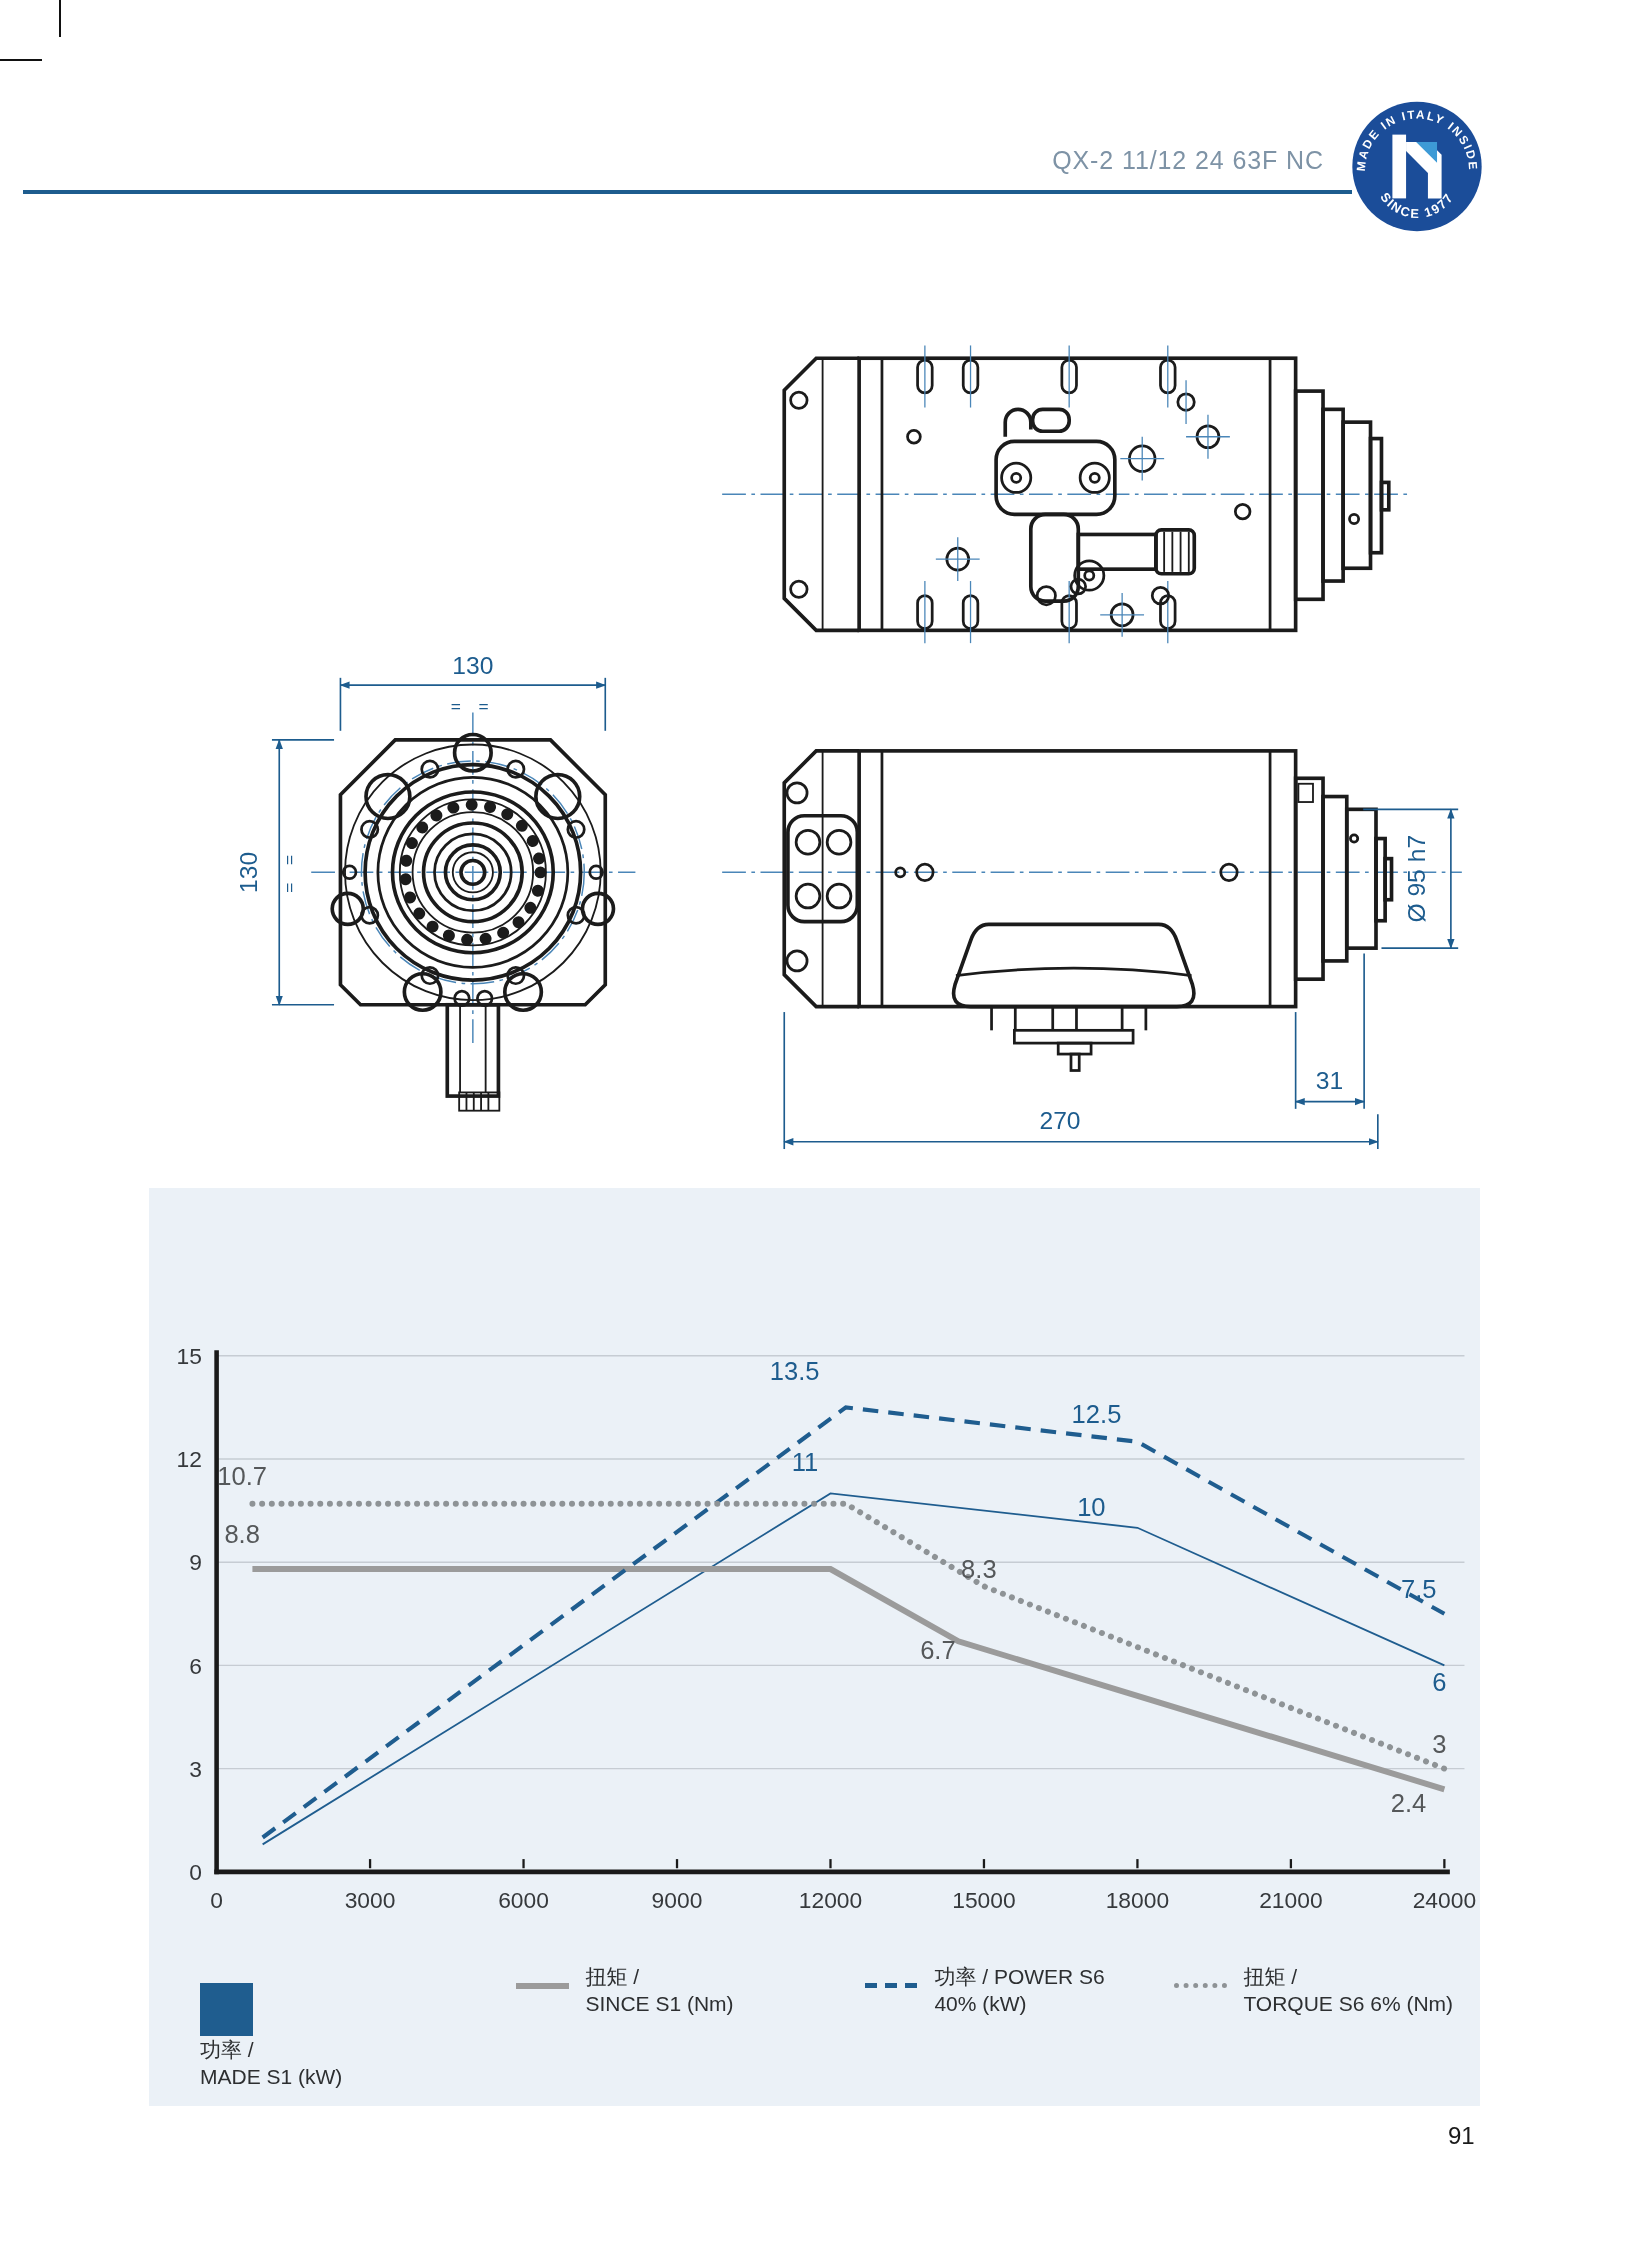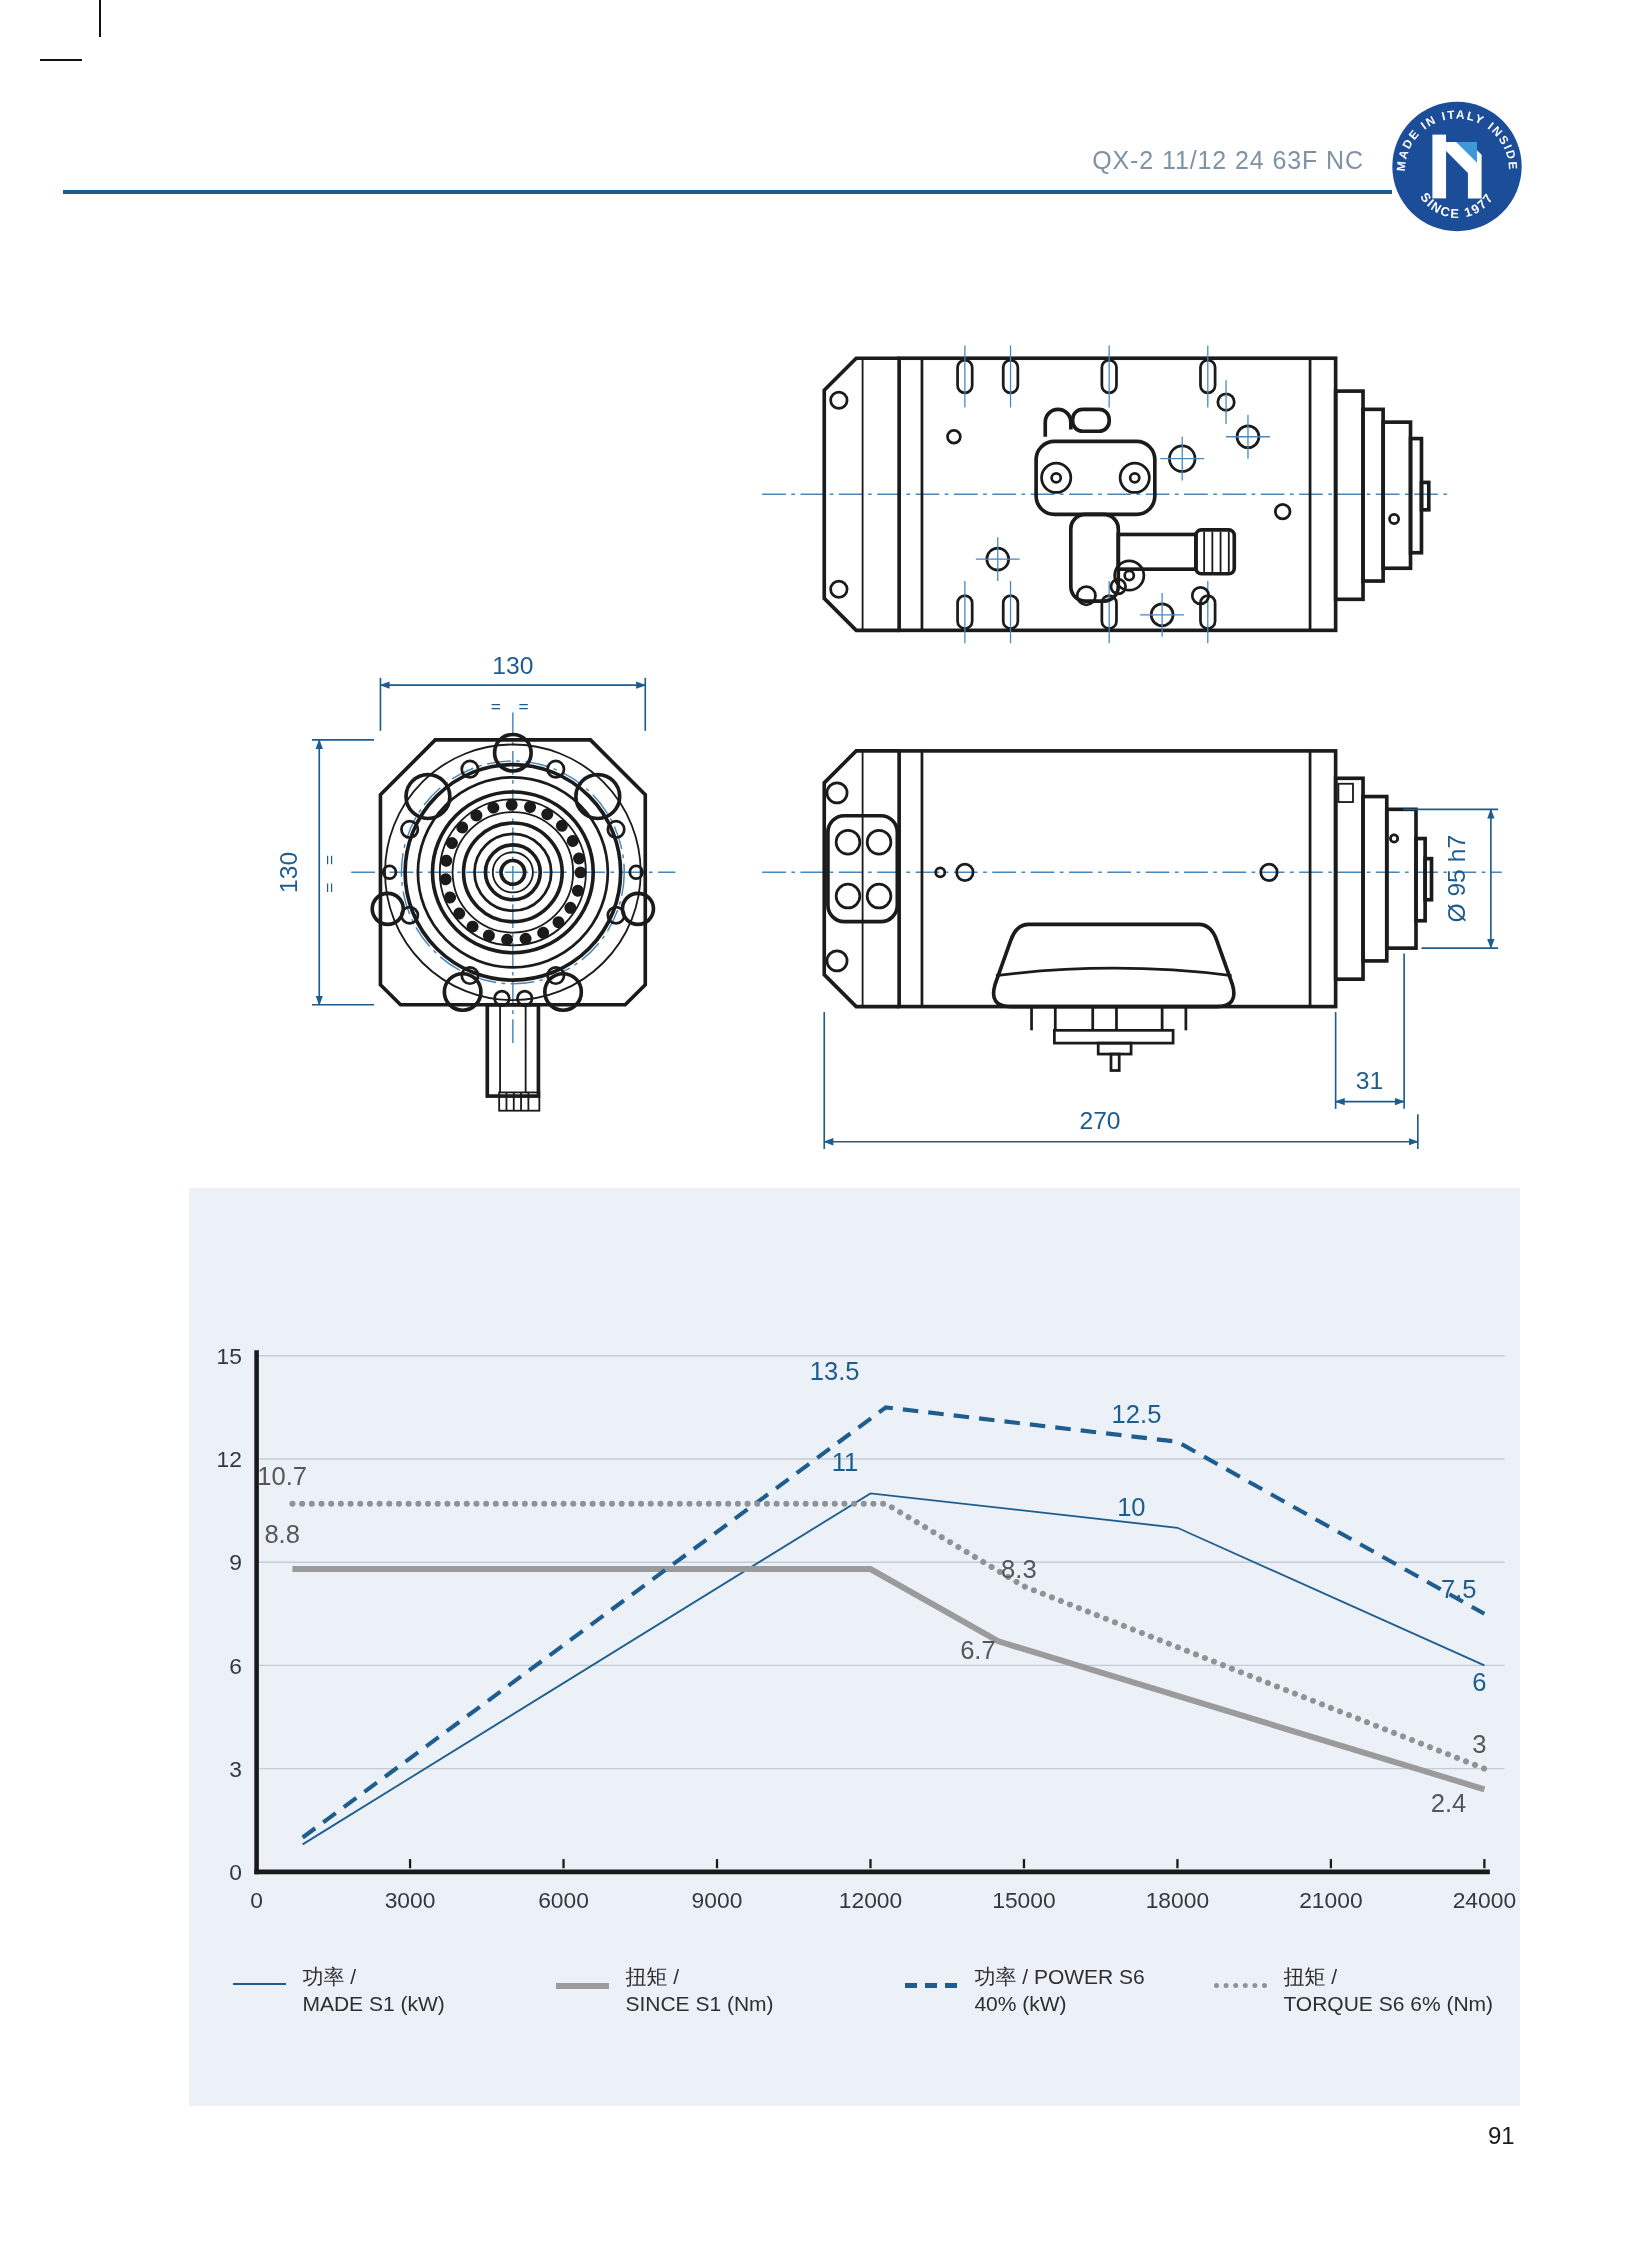--- a/index.html
+++ b/index.html
@@ -1,17 +1,17 @@
 <!DOCTYPE html>
 <html style="font-size:14.6px"><head>
 <meta charset="utf-8">
 <style>
   html,body{margin:0;padding:0;background:#ffffff;}
   .page{position:relative;width:1488px;height:2257px;background:#fff;overflow:hidden;
-        font-family:"Liberation Sans",sans-serif;margin-left:40px;}
+        font-family:"Liberation Sans",sans-serif;}
   .cropmark{position:absolute;background:#111;}
   .model-title{position:absolute;top:146px;left:959px;width:365px;text-align:right;
        font-size:25px;letter-spacing:0.9px;color:#7e93a6;}
   .header-rule{position:absolute;top:190px;left:23px;width:1329px;height:3.7px;background:#1d5c8e;}
   .badge{position:absolute;top:100px;left:1352px;}
   .drawings-svg{position:absolute;top:329px;left:183px;}
   .perf-panel{position:absolute;top:1188px;left:149px;width:1331px;height:918px;background:#ebf1f7;}
   .perf-header{position:absolute;top:0;left:0;width:100%;height:66px;background:#1e9ed9;}
   .perf-title{position:absolute;top:7.3px;left:33px;font-size:25px;font-weight:bold;color:#ffffff;letter-spacing:0.5px;}
   .perf-subtitle{position:absolute;top:35px;left:33px;font-size:22px;color:#9ed9f2;}
@@ -363,21 +363,21 @@
         <text x="1037.2" y="184.45" text-anchor="middle" class="annot blue">12.5</text>
         <text x="1031.6" y="286.15000000000003" text-anchor="middle" class="annot blue">10</text>
         <text x="908.4" y="353.95" text-anchor="middle" class="annot gray">8.3</text>
         <text x="863.6" y="442.4666666666667" text-anchor="middle" class="annot gray">6.7</text>
         <text x="1390" y="376.55" text-anchor="middle" class="annot blue">7.5</text>
         <text x="1412.4" y="478.25" text-anchor="middle" class="annot blue">6</text>
         <text x="1412.4" y="546.05" text-anchor="middle" class="annot gray">3</text>
         <text x="1378.8" y="610.0833333333334" text-anchor="middle" class="annot gray">2.4</text>
       </svg>
 
-    <div class="legend-item" style="left:44px;top:775px;">
+    <div class="legend-item" style="left:51px;top:775px;flex-direction:column;">
       <div class="legend-swatch sw-thin-blue"></div>
       <div class="legend-text">
         <div>功率 /</div>
           <div>MADE S1 (kW)</div>
       </div>
     </div>
     <div class="legend-item" style="left:367px;top:775px;">
       <div class="legend-swatch sw-thick-gray"></div>
       <div class="legend-text">
         <div>扭矩 /</div>

